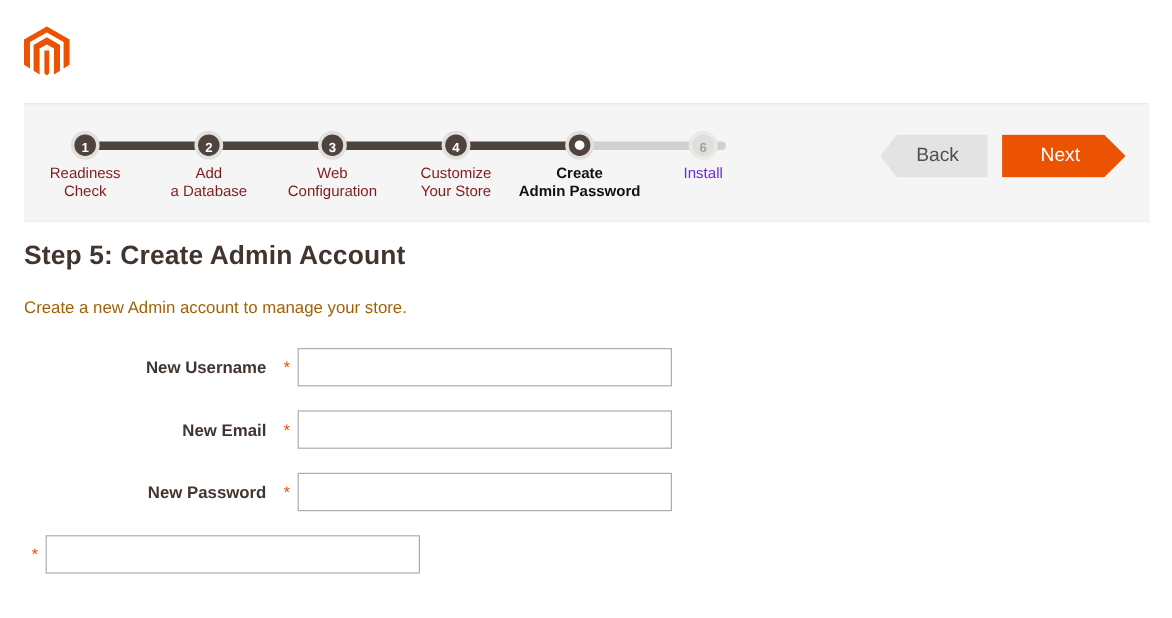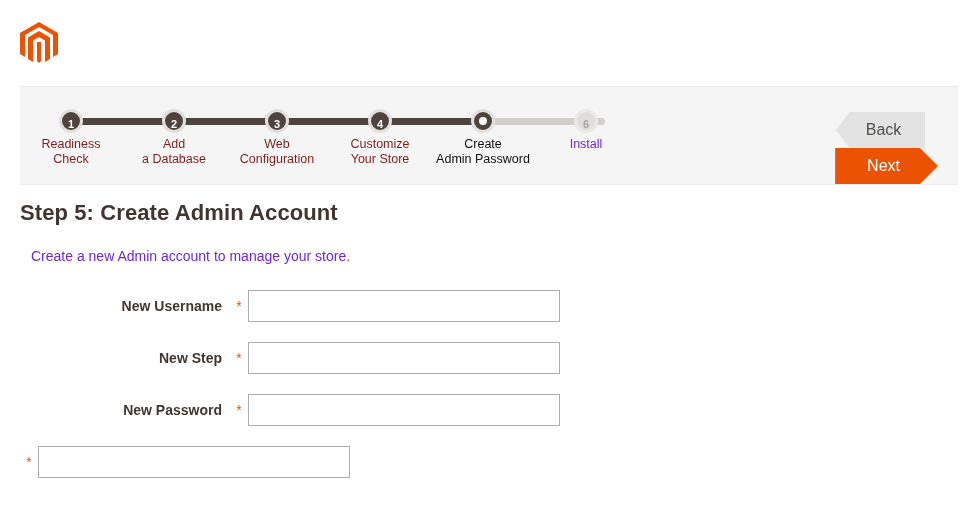--- a/index.html
+++ b/index.html
@@ -116,34 +116,33 @@
     left: 0;
     top: 50px;
     width: 110px;
     font-size: 12.5px;
     line-height: 15px;
     color: #7f1d1d;
   }
   .step-label .l2 { display: block; }
   .step.is-active .step-label {
     color: #111111;
-    font-weight: normal;
+    font-weight: bold;
   }
   .step.is-todo .step-label {
     color: #6d28d9;
   }
 
   
   .nav-buttons {
     position: absolute;
     right: 20px;
     top: 25px;
     display: flex;
     align-items: center;
-    flex-direction: column;
   }
   .btn {
     position: relative;
     height: 36px;
     line-height: 36px;
     font-size: 16px;
     border: 0;
     padding: 0 22px;
     cursor: pointer;
     font-family: "Liberation Sans", sans-serif;
@@ -173,22 +172,22 @@
   }
   .page-title {
     font-size: 22px;
     font-weight: bold;
     color: #41362f;
     margin: 0 0 22px 0;
     letter-spacing: 0.1px;
   }
   .page-desc {
     font-size: 14px;
-    color: #6d28d9;
-    margin: 0 0 26px 11px;
+    color: #a16207;
+    margin: 0 0 26px 0;
   }
 
   
   .field-row {
     display: flex;
     align-items: center;
     margin-bottom: 20px;
   }
   .field-label {
     width: 210px;
@@ -311,21 +310,21 @@
 
     <form>
 
       <div class="field-row">
         <div class="field-label">New Username</div>
         <div class="req">*</div>
         <input class="field-input" type="text" value="" placeholder="" style="">
       </div>
 
       <div class="field-row">
-        <div class="field-label">New Step</div>
+        <div class="field-label">New Email</div>
         <div class="req">*</div>
         <input class="field-input" type="text" value="" placeholder="" style="">
       </div>
 
       <div class="field-row">
         <div class="field-label">New Password</div>
         <div class="req">*</div>
         <input class="field-input" type="password" value="" placeholder="" style="">
       </div>
 

